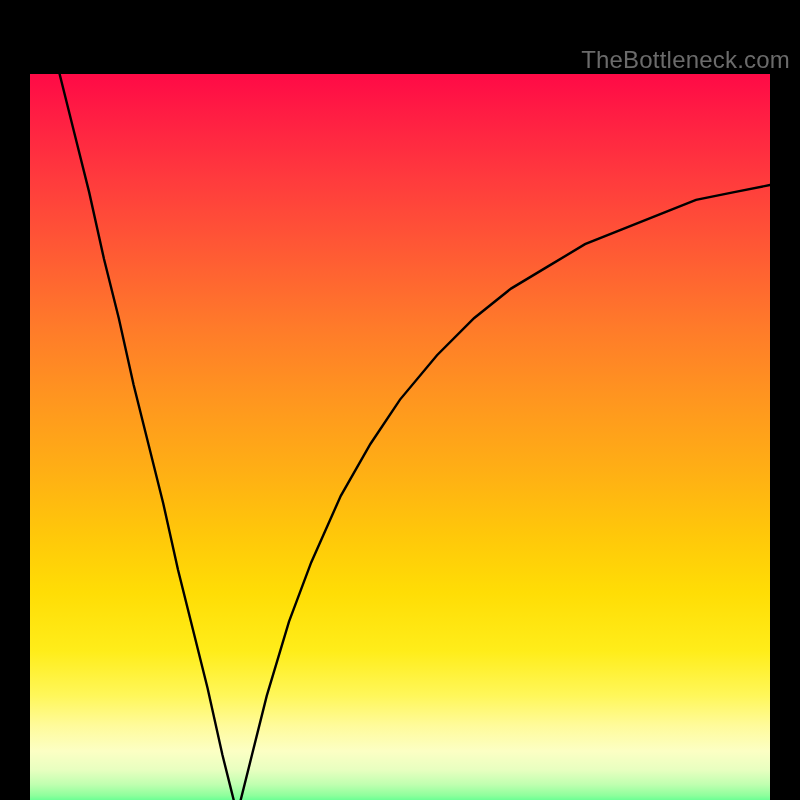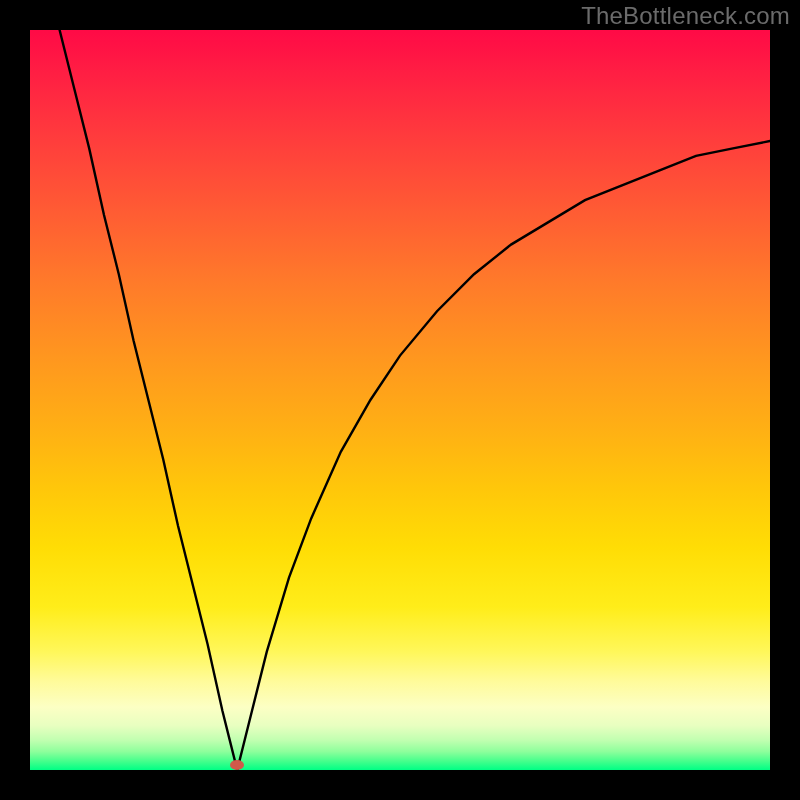--- a/index.html
+++ b/index.html
@@ -9,20 +9,21 @@
     height: 800px;
     background: #000;
     font-family: Arial, Helvetica, sans-serif;
     overflow: hidden;
   }
   .outer {
     position: relative;
     width: 800px;
     height: 640px;
     background: #000;
+    margin-top: 44px;
   }
   .watermark {
     position: absolute;
     top: 2px;
     right: 10px;
     color: #6b6b6b;
     font-size: 24px;
     font-weight: 400;
     letter-spacing: 0.2px;
     z-index: 5;

